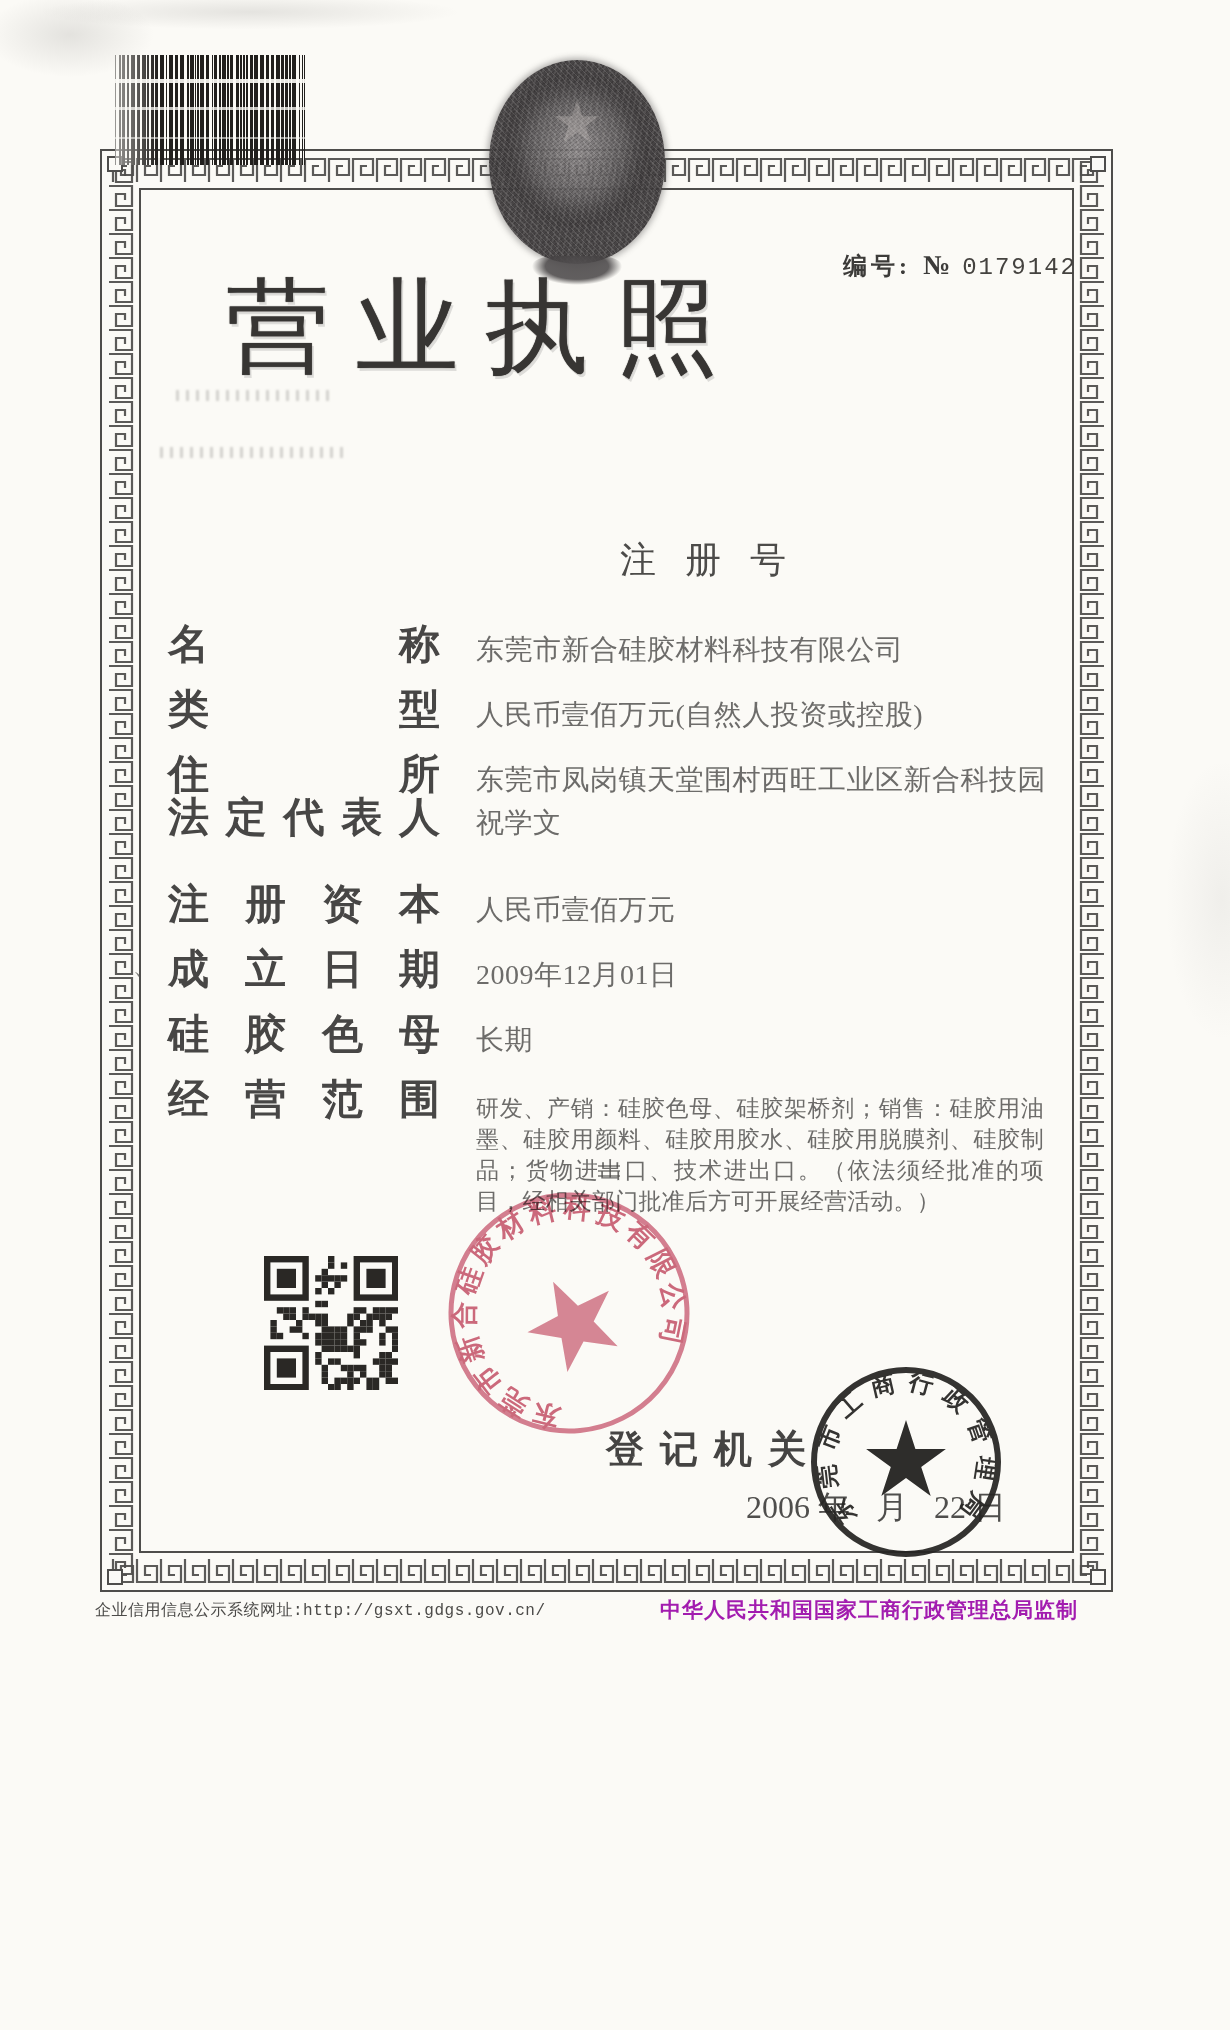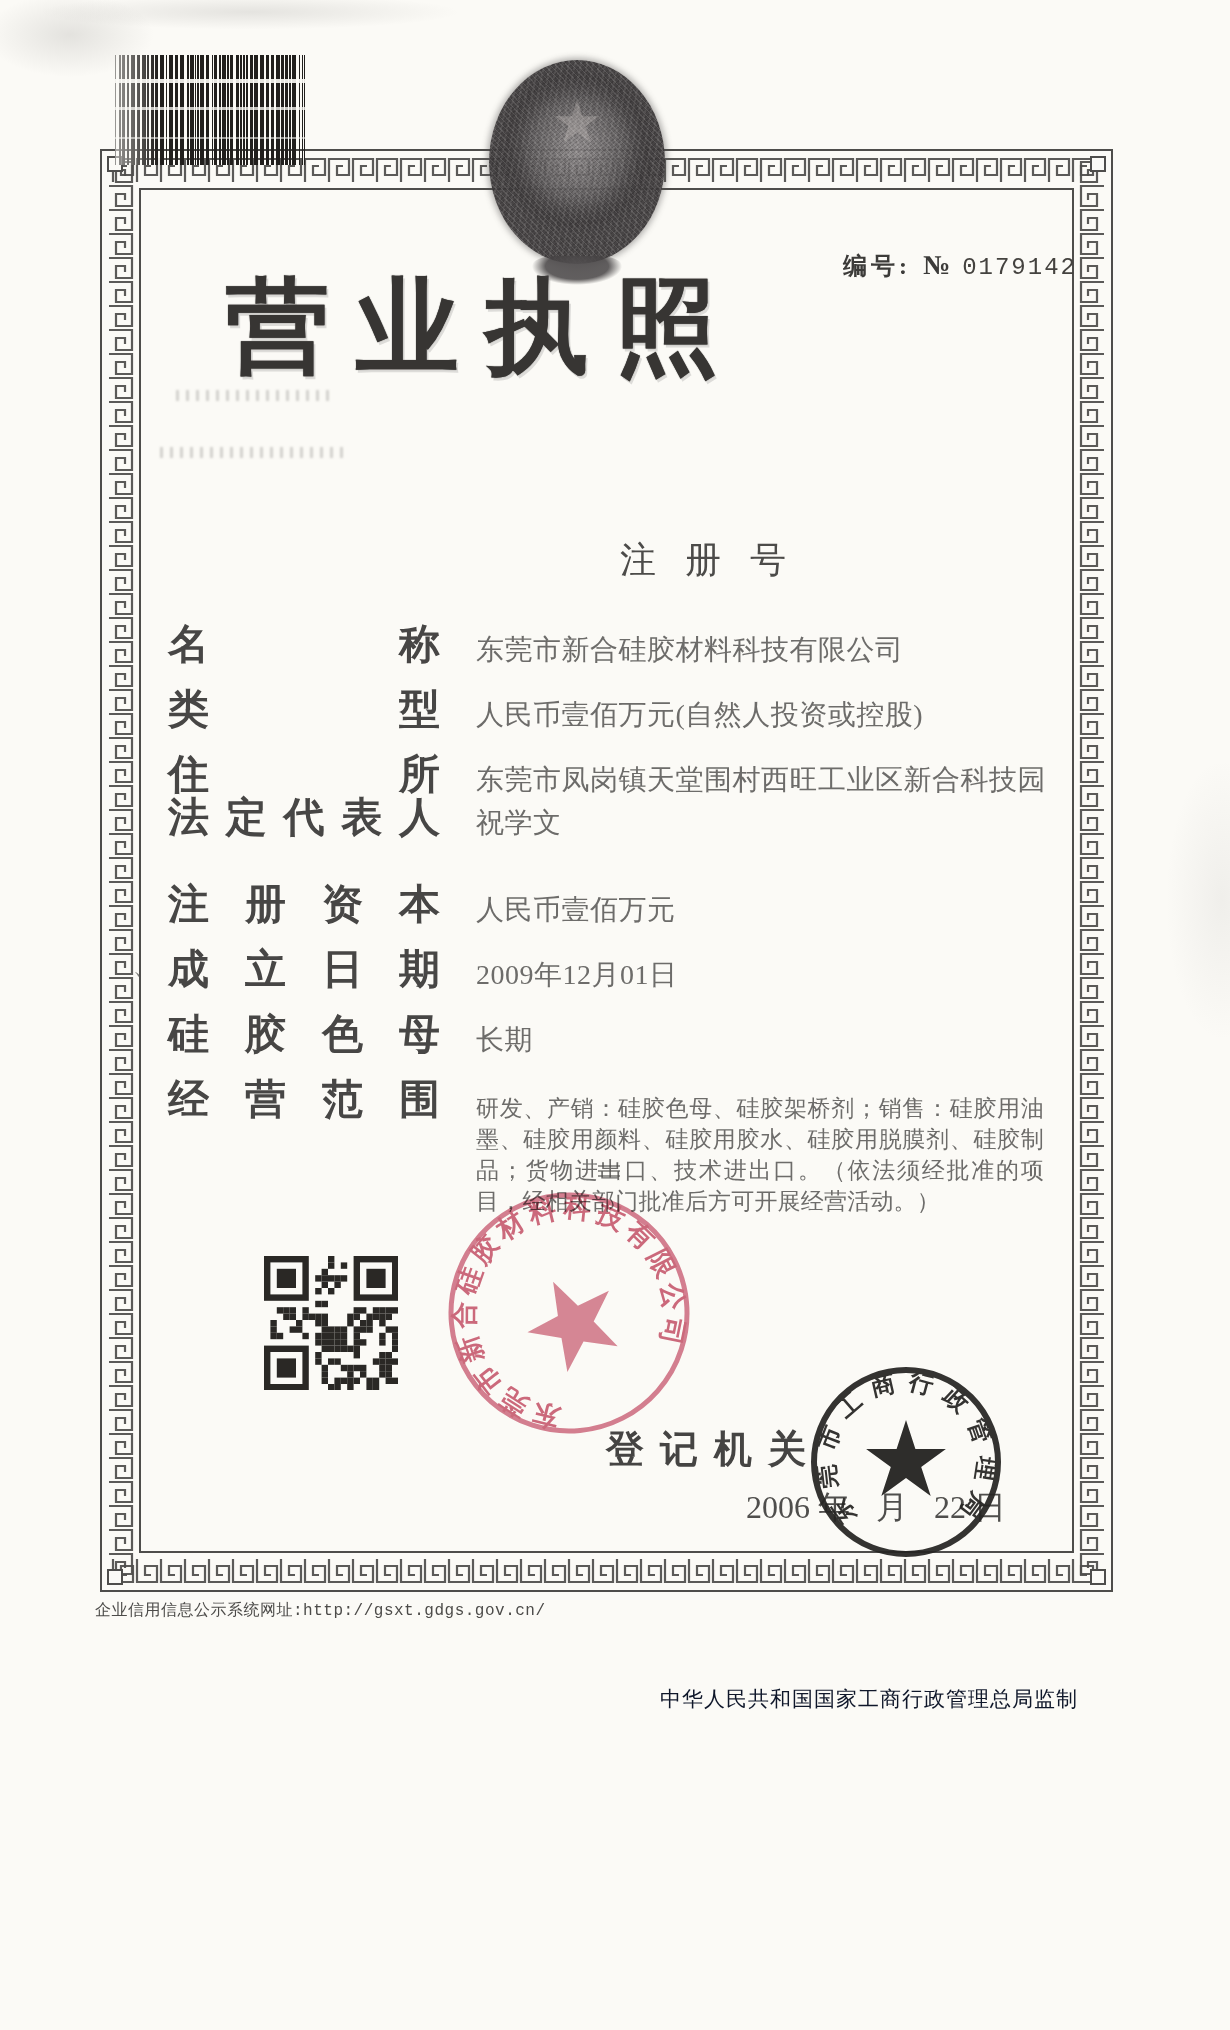--- a/index.html
+++ b/index.html
@@ -57,21 +57,21 @@
   .frame .c-tl{left:5px;top:5px;} .frame .c-tr{right:5px;top:5px;}
   .frame .c-bl{left:5px;bottom:5px;} .frame .c-br{right:5px;bottom:5px;}
   
   .serial{position:absolute;left:843px;top:250px;z-index:3;display:flex;align-items:baseline;
     color:#3c3b39;white-space:nowrap;}
   .serial .lab{font-size:24px;letter-spacing:4px;font-weight:bold;}
   .serial .nomark{font-size:27px;font-weight:bold;margin-left:12px;}
   .serial .num{font-family:"Liberation Mono", monospace;font-size:24px;margin-left:12px;letter-spacing:2px;color:#44423f;}
   
   .title{position:absolute;left:226px;top:268px;width:492px;z-index:3;
-    font-size:103px;font-weight:700;color:#373533;line-height:1.15;
+    font-size:103px;font-weight:400;color:#373533;line-height:1.15;
     text-align:justify;text-align-last:justify;
     text-shadow:0 0 1px #2e2c2a, 2px 3px 0 rgba(70,68,66,.16);}
   
   .regline{position:absolute;left:620px;top:536px;z-index:3;display:flex;align-items:baseline;white-space:nowrap;}
   .regline .lab{font-size:36px;color:#4c4b49;letter-spacing:10px;}
   .regline .num{font-size:37px;color:#585755;margin-left:24px;letter-spacing:1px;}
   
   .row{position:absolute;left:168px;z-index:3;}
   .row .lab{display:inline-block;width:272px;font-size:41px;color:#474645;font-weight:600;
     text-align:justify;text-align-last:justify;vertical-align:top;line-height:1.1;}
@@ -95,22 +95,22 @@
   .registry-seal{position:absolute;left:806px;top:1362px;width:200px;height:200px;z-index:7;opacity:.93;}
   
   .registrar{position:absolute;left:606px;top:1424px;z-index:4;font-size:38px;color:#454443;
     width:200px;text-align:justify;text-align-last:justify;font-weight:600;}
   .dateline{position:absolute;left:746px;top:1486px;z-index:4;display:flex;align-items:baseline;
     font-size:32px;color:#4f4e4c;white-space:nowrap;}
   .dateline .m{margin-left:26px;} .dateline .d{margin-left:26px;}
   
   .footer-left{position:absolute;left:95px;top:1600px;z-index:3;
     font-family:"Liberation Mono", monospace;font-size:16px;color:#4c4b49;letter-spacing:.5px;}
-  .footer-right{position:absolute;right:152px;top:1685px;z-index:3;
-    font-size:21px;font-weight:400;color:#0f172a;letter-spacing:1px;}
+  .footer-right{position:absolute;right:152px;top:1596px;z-index:3;
+    font-size:21px;font-weight:700;color:#a21caf;letter-spacing:1px;}
 </style>
 </head>
 <body>
 
 <div class="scan-noise"></div>
 
 <div class="barcode">
     <div class="bars"><i style="width:1px;margin-right:3px"></i><i style="width:2px;margin-right:1px"></i><i style="width:3px;margin-right:2px"></i><i style="width:2px;margin-right:2px"></i><i style="width:4px;margin-right:2px"></i><i style="width:3px;margin-right:2px"></i><i style="width:4px;margin-right:1px"></i><i style="width:2px;margin-right:2px"></i><i style="width:3px;margin-right:1px"></i><i style="width:3px;margin-right:2px"></i><i style="width:4px;margin-right:2px"></i><i style="width:1px;margin-right:2px"></i><i style="width:4px;margin-right:2px"></i><i style="width:3px;margin-right:2px"></i><i style="width:4px;margin-right:3px"></i><i style="width:2px;margin-right:1px"></i><i style="width:4px;margin-right:1px"></i><i style="width:1px;margin-right:1px"></i><i style="width:2px;margin-right:1px"></i><i style="width:4px;margin-right:2px"></i><i style="width:3px;margin-right:3px"></i><i style="width:1px;margin-right:1px"></i><i style="width:3px;margin-right:2px"></i><i style="width:2px;margin-right:1px"></i><i style="width:4px;margin-right:1px"></i><i style="width:2px;margin-right:1px"></i><i style="width:3px;margin-right:3px"></i><i style="width:3px;margin-right:1px"></i><i style="width:2px;margin-right:1px"></i><i style="width:2px;margin-right:1px"></i><i style="width:2px;margin-right:2px"></i><i style="width:3px;margin-right:1px"></i><i style="width:4px;margin-right:2px"></i><i style="width:4px;margin-right:2px"></i><i style="width:3px;margin-right:2px"></i><i style="width:3px;margin-right:2px"></i><i style="width:4px;margin-right:1px"></i><i style="width:3px;margin-right:1px"></i><i style="width:3px;margin-right:1px"></i><i style="width:2px;margin-right:1px"></i><i style="width:4px;margin-right:3px"></i><i style="width:1px;margin-right:2px"></i><i style="width:1px;margin-right:1px"></i><i style="width:1px;margin-right:1px"></i></div>
   </div>
 

